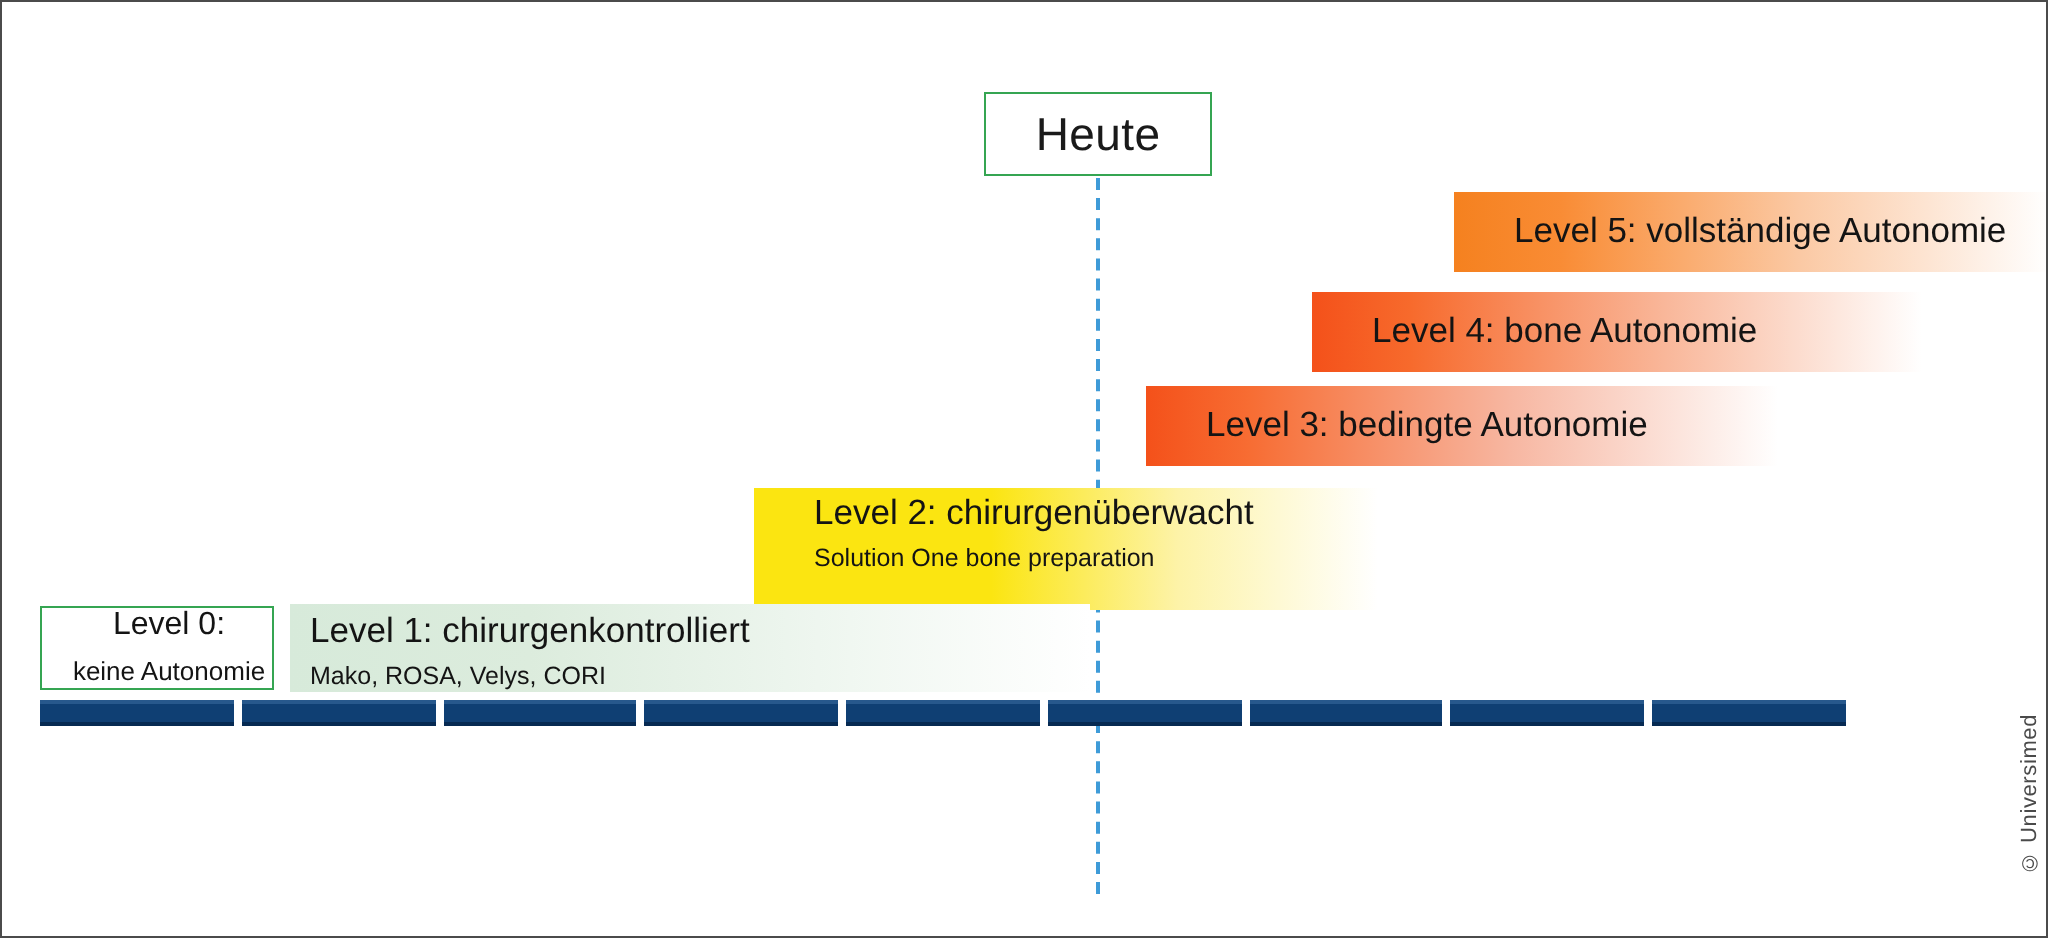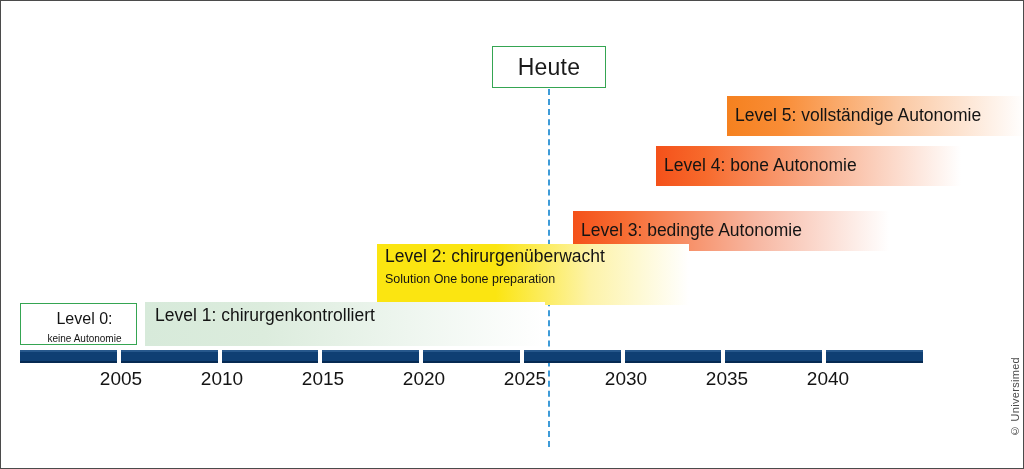--- a/index.html
+++ b/index.html
@@ -46,21 +46,21 @@
     letter-spacing: 0.2px;
   }
 
   
   .bar {
     position: absolute;
     box-sizing: border-box;
     display: flex;
     flex-direction: column;
     justify-content: center;
-    padding-left: 8px;
+    padding-left: 30px;
   }
   .bar .title {
     font-size: 17.5px;
     color: #141414;
     line-height: 1.12;
     white-space: nowrap;
   }
   .bar .sub {
     font-size: 12.5px;
     color: #141414;
@@ -71,47 +71,47 @@
 
   .bar-l5 {
     left: 726px; top: 95px; width: 298px; height: 40px;
     background: linear-gradient(90deg, #f5811f 0%, #f98c35 18%, #fbc9a4 58%, #ffffff 100%);
   }
   .bar-l4 {
     left: 655px; top: 145px; width: 305px; height: 40px;
     background: linear-gradient(90deg, #f4511a 0%, #f76a2c 16%, #f9b79a 58%, #ffffff 100%);
   }
   .bar-l3 {
-    left: 572px; top: 210px; width: 316px; height: 40px;
+    left: 572px; top: 192px; width: 316px; height: 40px;
     background: linear-gradient(90deg, #f4511a 0%, #f76c32 16%, #f7b7a2 58%, #ffffff 100%);
   }
   .bar-l2 {
     left: 376px; top: 243px; width: 312px; height: 61px;
     background: linear-gradient(90deg, #fbe511 0%, #fbe511 38%, #fdf3a8 68%, #ffffff 100%);
     justify-content: flex-start;
     padding-top: 3px;
   }
   .bar-l1 {
     left: 144px; top: 301px; width: 400px; height: 44px;
     background: linear-gradient(90deg, #d7eada 0%, #dcecdd 30%, #eef6ef 66%, #ffffff 100%);
     justify-content: flex-start;
     padding-top: 4px;
     padding-left: 10px;
   }
   .bar-l0 {
     left: 19px; top: 302px; width: 117px; height: 42px;
     border: 1.6px solid #35a552;
     background: #ffffff;
     align-items: center;
-    justify-content: flex-end;
+    justify-content: space-between;
     padding-left: 12px;
     text-align: center;
   }
   .bar-l0 .title { font-size: 16px; }
-  .bar-l0 .sub   { font-size: 10px; }
+  .bar-l0 .sub   { font-size: 13px; }
 
   
   .axis {
     position: absolute;
     left: 19px;
     top: 349px;
     width: 903px;
     height: 13px;
     display: flex;
     gap: 4px;
@@ -177,45 +177,36 @@
     <span class="title">Level 3: bedingte Autonomie</span>
   </div>
 
   <div class="bar bar-l2">
     <span class="title">Level 2: chirurgenüberwacht</span>
     <span class="sub">Solution One bone preparation</span>
   </div>
 
   <div class="bar bar-l1">
     <span class="title">Level 1: chirurgenkontrolliert</span>
+    <span class="sub">Mako, ROSA, Velys, CORI</span>
   </div>
 
   <div class="bar bar-l0">
     <span class="title">Level 0:</span>
     <span class="sub">keine Autonomie</span>
   </div>
 
   <div class="axis">
       <div class="seg" style="background: rgb(15, 63, 115);"></div>
       <div class="seg" style="background: rgb(15, 63, 115);"></div>
       <div class="seg" style="background: rgb(15, 63, 115);"></div>
       <div class="seg" style="background: rgb(15, 63, 115);"></div>
       <div class="seg" style="background: rgb(15, 63, 115);"></div>
       <div class="seg" style="background: rgb(15, 63, 115);"></div>
       <div class="seg" style="background: rgb(15, 63, 115);"></div>
       <div class="seg" style="background: rgb(15, 63, 115);"></div>
       <div class="seg" style="background: rgb(15, 63, 115);"></div>
     </div>
 
-  <div class="ticks">
-      <div class="tick" style="left: 120px;">2005</div>
-      <div class="tick" style="left: 221px;">2010</div>
-      <div class="tick" style="left: 322px;">2015</div>
-      <div class="tick" style="left: 423px;">2020</div>
-      <div class="tick" style="left: 524px;">2025</div>
-      <div class="tick" style="left: 625px;">2030</div>
-      <div class="tick" style="left: 726px;">2035</div>
-      <div class="tick" style="left: 827px;">2040</div>
-    </div>
 
   <div class="credit">© Universimed</div>
 
 </div>
 
 </body></html>

